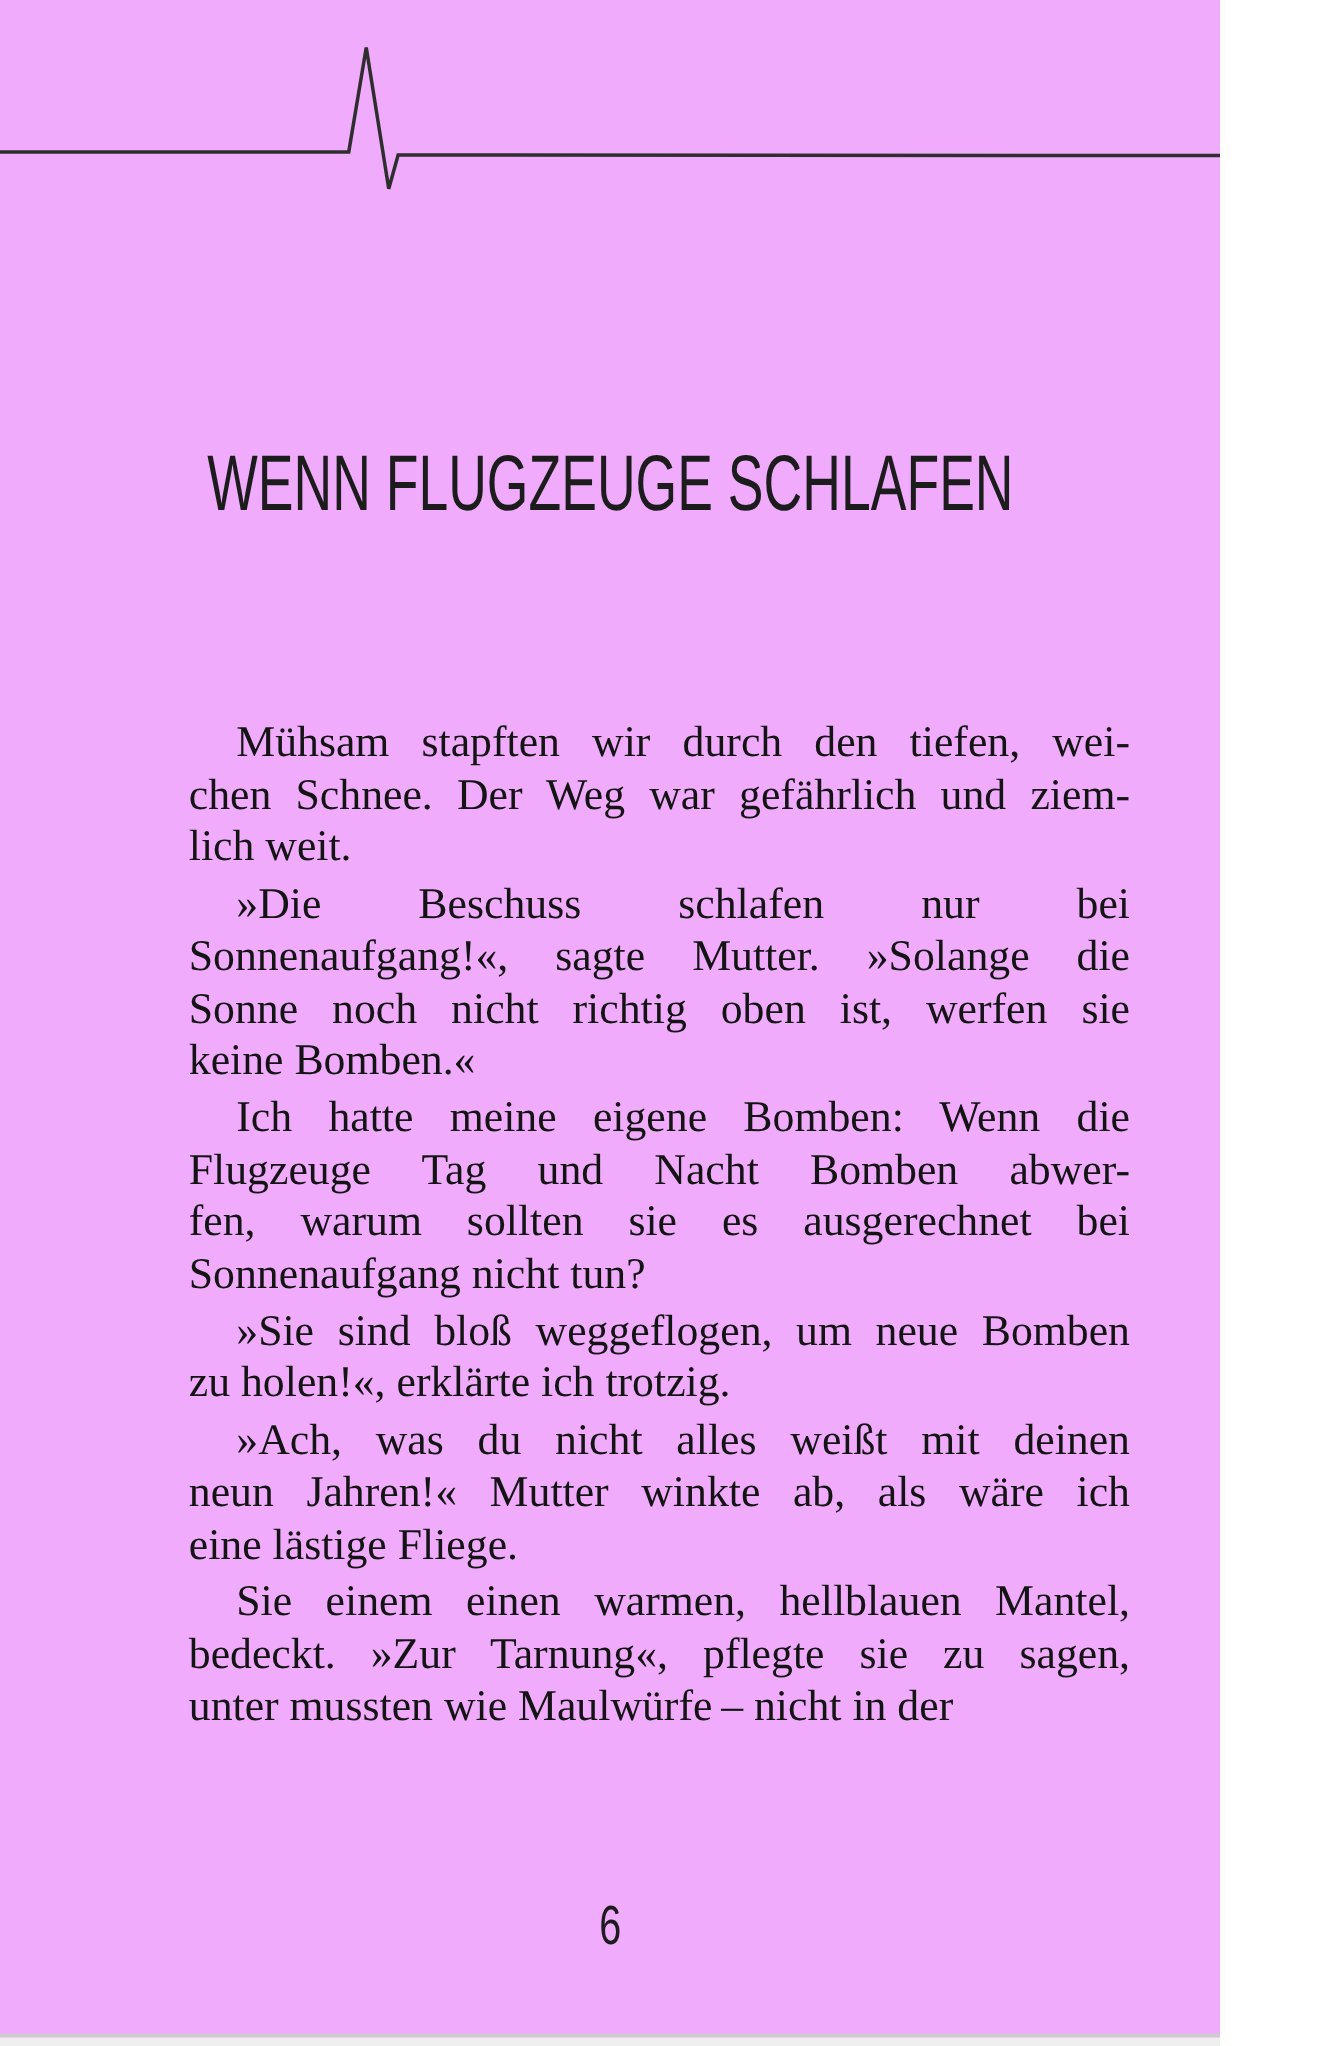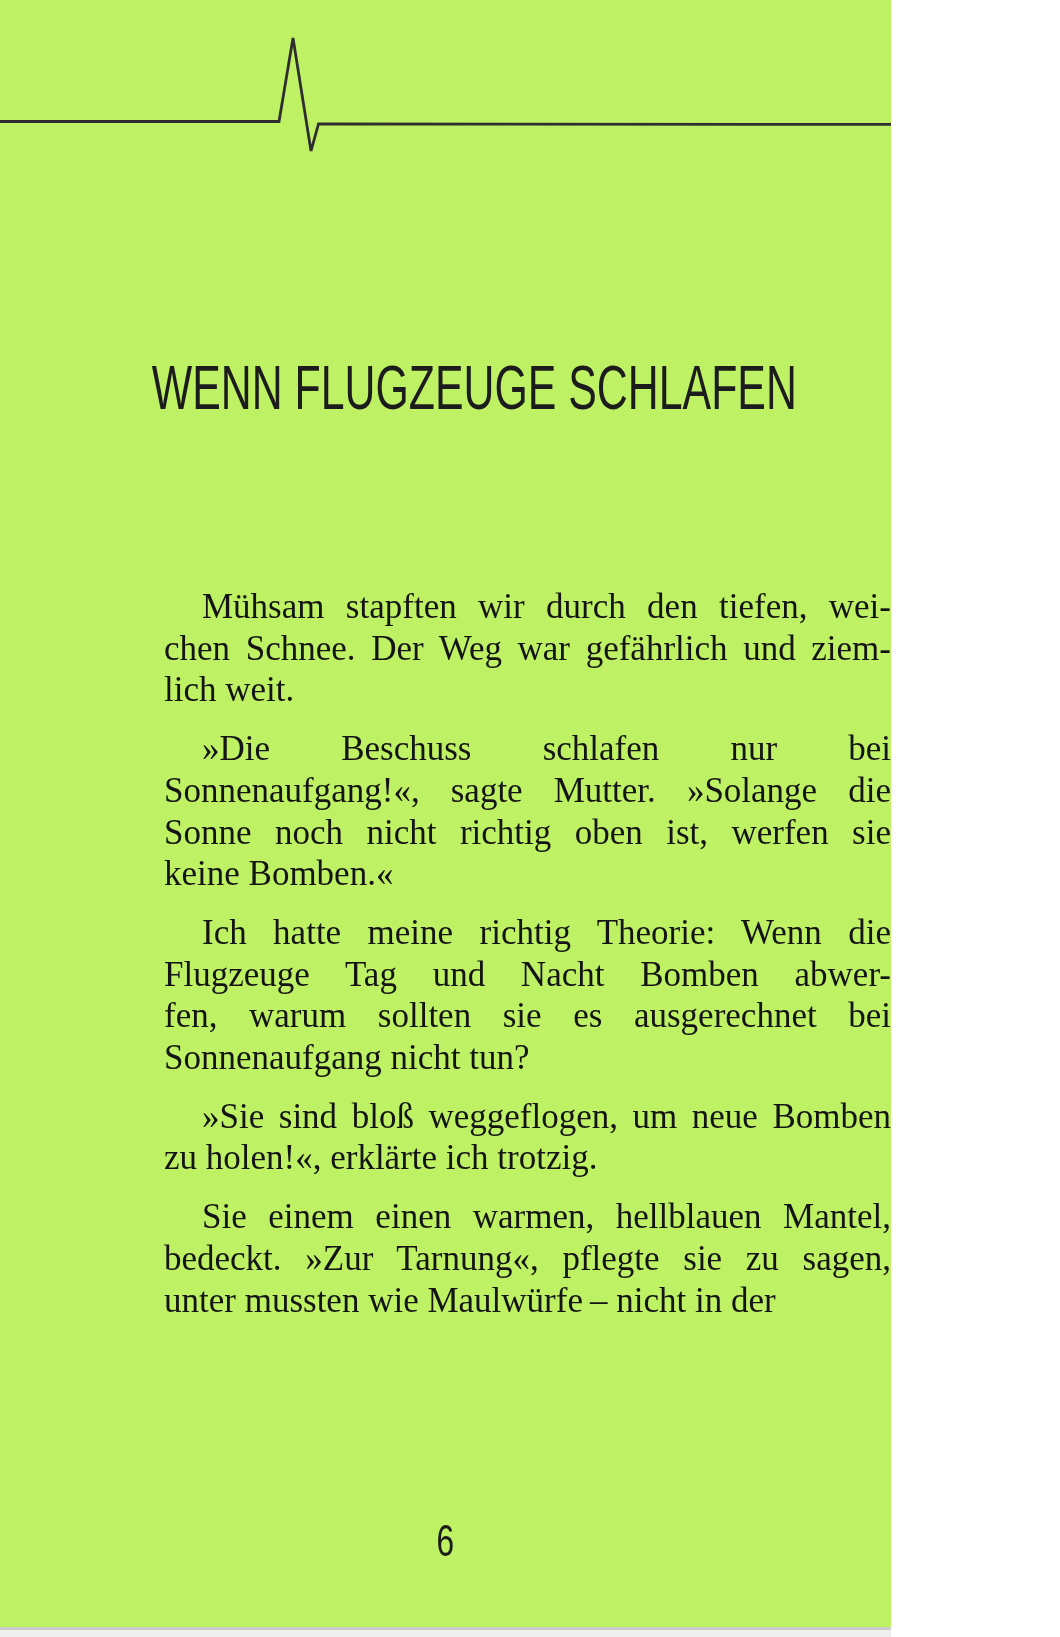--- a/index.html
+++ b/index.html
@@ -1,20 +1,20 @@
 <!DOCTYPE html>
 <html><head>
 <meta charset="utf-8">
 <style>
   html,body { margin:0; padding:0; background:#ffffff; }
   .page {
     position: relative;
-    width: 891px;
+    width: 976px;
     height: 1637px;
-    background: #bef264;
+    background: #f0abfc;
     overflow: hidden;
     font-family: "Liberation Serif", serif;
   }
   .ekg {
     position: absolute;
     top: 0; left: 0;
     width: 1060px; height: 170px;
     display: block;
   }
   .chapter-title {
@@ -38,21 +38,21 @@
   }
   .body-text {
     position: absolute;
     top: 569px;
     left: 147px;
     width: 761px;
     font-size: 35px;
     line-height: 41.7px;
     color: #141414;
   }
-  .para { margin: 17px; }
+  .para { margin: 4px; }
   .line {
     text-align: justify;
     text-align-last: justify;
     white-space: normal;
   }
   .line.last { text-align-last: left; }
   .line.first { text-indent: 38px; }
   .page-number {
     position: absolute;
     top: 1519px;
@@ -107,28 +107,33 @@
         <div class="line">chen Schnee. Der Weg war gefährlich und ziem-</div>
         <div class="line last">lich weit.</div>
       </div>
       <div class="para">
         <div class="line first">»Die Beschuss schlafen nur bei</div>
         <div class="line">Sonnenaufgang!«, sagte Mutter. »Solange die</div>
         <div class="line">Sonne noch nicht richtig oben ist, werfen sie</div>
         <div class="line last">keine Bomben.«</div>
       </div>
       <div class="para">
-        <div class="line first">Ich hatte meine richtig Theorie: Wenn die</div>
+        <div class="line first">Ich hatte meine eigene Bomben: Wenn die</div>
         <div class="line">Flugzeuge Tag und Nacht Bomben abwer-</div>
         <div class="line">fen, warum sollten sie es ausgerechnet bei</div>
         <div class="line last">Sonnenaufgang nicht tun?</div>
       </div>
       <div class="para">
         <div class="line first">»Sie sind bloß weggeflogen, um neue Bomben</div>
         <div class="line last">zu holen!«, erklärte ich trotzig.</div>
+      </div>
+      <div class="para">
+        <div class="line first">»Ach, was du nicht alles weißt mit deinen</div>
+        <div class="line">neun Jahren!« Mutter winkte ab, als wäre ich</div>
+        <div class="line last">eine lästige Fliege.</div>
       </div>
       <div class="para">
         <div class="line first">Sie einem einen warmen, hellblauen Mantel,</div>
         <div class="line">bedeckt. »Zur Tarnung«, pflegte sie zu sagen,</div>
         <div class="line last">unter mussten wie Maulwürfe – nicht in der</div>
       </div>
     </div>
 
   <div class="page-number">
     <span class="n">6</span>

